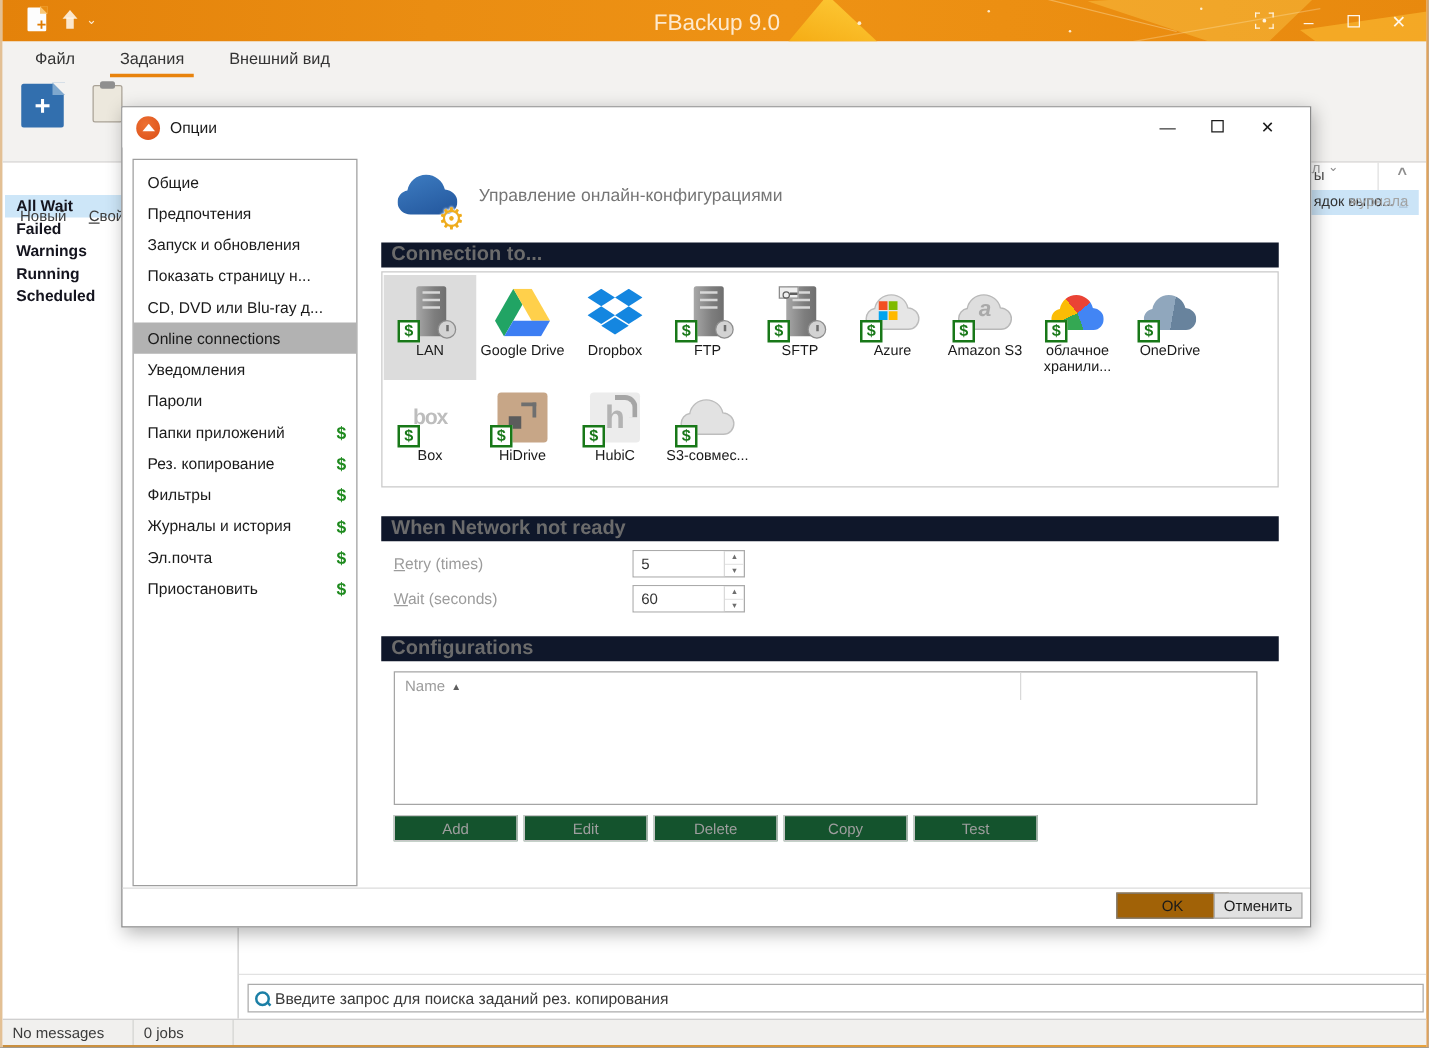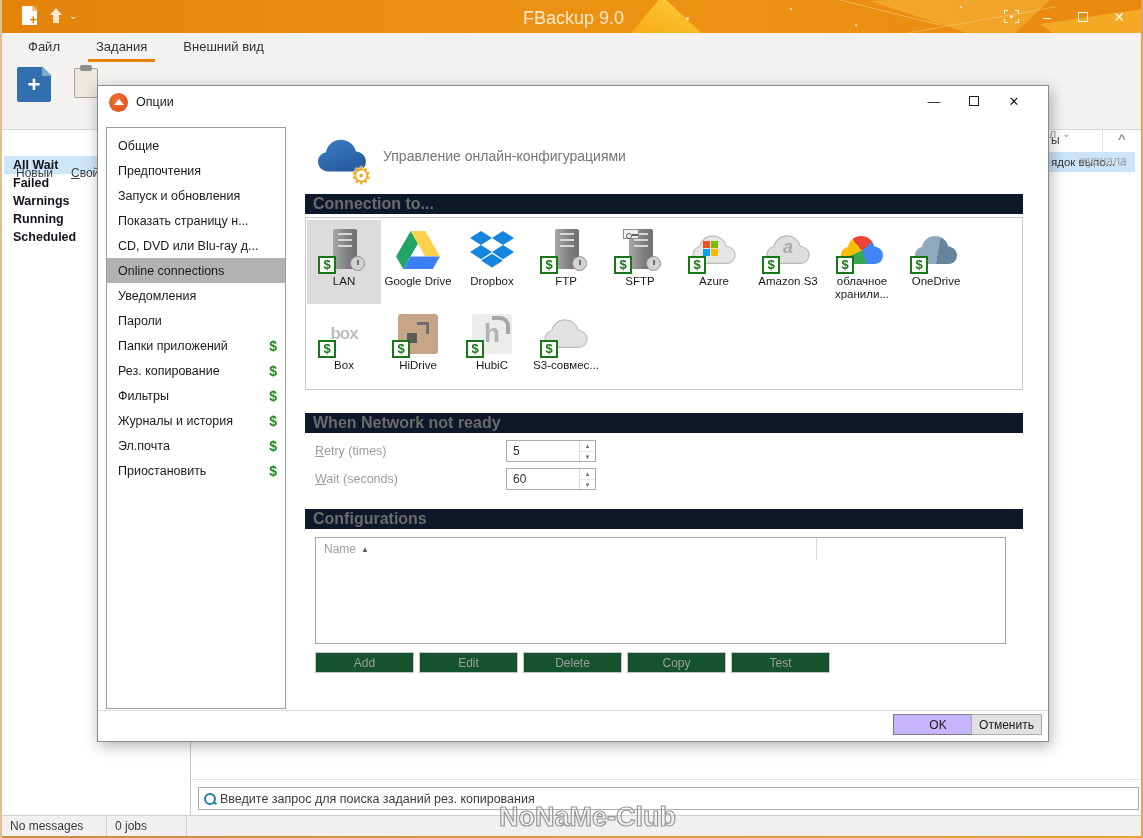--- a/index.html
+++ b/index.html
@@ -162,21 +162,21 @@
   .spincol span { flex:1; font-size:6px; color:#6E6E6E; text-align:center; line-height:10px; cursor:default; }
   .spincol span:first-child { border-bottom:1px solid #E6E6E6; }
   
   .conf-table { position:absolute; left:217px; top:451px; width:691px; height:107px; border:1px solid #A5A5A5; background:#fff; }
   .ct-header { height:22px; display:flex; align-items:center; padding-left:8px; font-size:12px; color:#9B9B9B; }
   .ct-sort { font-size:8px; color:#5E5E5E; margin-left:5px; }
   .ct-divider { position:absolute; left:500px; top:0; width:1px; height:22px; background:#D9D9D9; }
   .btnrow { position:absolute; left:217px; top:566px; display:flex; gap:5px; }
   .gbtn { width:99px; height:21px; background:#14532d; border:1px solid #C6C6C6; color:#9E9E9E; font-size:12px; font-family:"Liberation Sans",sans-serif; }
   .dlg-sep { position:absolute; left:0; top:624px; width:100%; height:1px; background:#DCDCDC; }
-  .dlg-ok { position:absolute; left:795px; top:628px; width:90px; height:21px; background:#c4b5fd; border:1px solid #7D7D7D; font-size:12px; color:#1A1A1A; font-family:"Liberation Sans",sans-serif; }
+  .dlg-ok { position:absolute; left:795px; top:628px; width:90px; height:21px; background:#a16207; border:1px solid #7D7D7D; font-size:12px; color:#1A1A1A; font-family:"Liberation Sans",sans-serif; }
   .dlg-cancel { position:absolute; left:873px; top:628px; width:71px; height:21px; background:#E1E1E1; border:1px solid #ADADAD; font-size:12px; color:#1A1A1A; font-family:"Liberation Sans",sans-serif; }
 </style>
 </head>
 <body>
 
 <div class="app">
 
   <div class="titlebar">
     <div class="poly p1"></div>
     <div class="poly p2"></div>
@@ -273,21 +273,20 @@
   <div class="searchbox">
     <span class="mag-icon"></span>
     <input type="text" placeholder="Введите запрос для поиска заданий рез. копирования" style="">
   </div>
 
   <div class="statusbar">
     <div class="sb-cell c1">No messages</div>
     <div class="sb-cell c2">0 jobs</div>
   </div>
   <div class="bottom-strip"></div>
-  <div class="watermark">NoNaMe-Club</div>
 
   <div class="dialog">
     <div class="dlg-titlebar">
       <span class="dlg-icon"></span>
       <span class="dlg-title">Опции</span>
       <div class="dlg-controls">
         <div class="dlg-wc">—</div>
         <div class="dlg-wc">
             <span class="sq"></span>
           </div>

